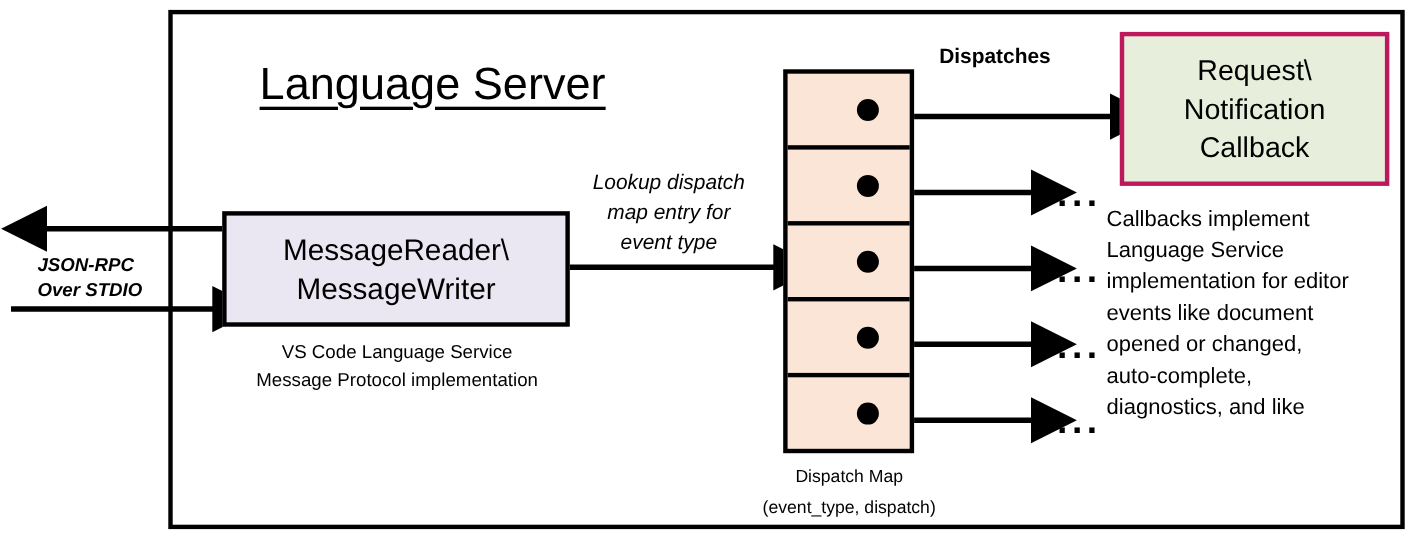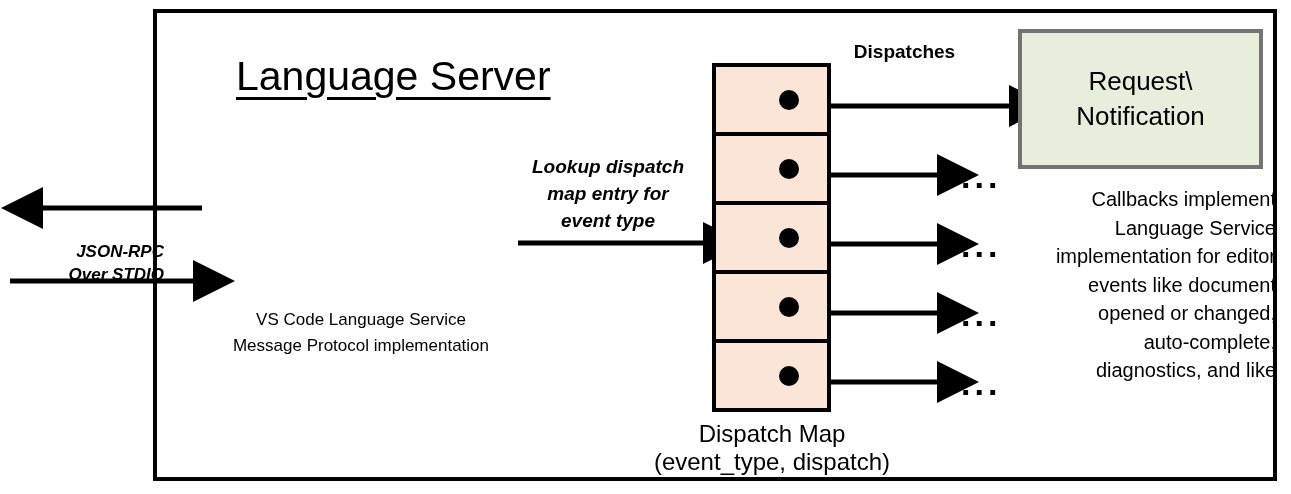--- a/index.html
+++ b/index.html
@@ -41,23 +41,23 @@
     white-space: nowrap;
     text-decoration: underline;
     text-underline-offset: 7px;
     text-decoration-thickness: 3px;
   }
 
   
   #jsonrpc-label {
     position: absolute;
     left: 34px;
-    top: 240px;
+    top: 229px;
     width: 130px;
-    text-align: right;
+    text-align: left;
     font-style: italic;
     font-weight: bold;
     font-size: 17px;
     line-height: 23px;
     color: #000000;
   }
 
   
   #message-box {
     position: absolute;
@@ -116,63 +116,63 @@
     margin-top: -10px;
     border-radius: 50%;
     background: #000000;
   }
   #dispatch-caption {
     position: absolute;
     left: 652px;
     top: 420px;
     width: 240px;
     text-align: center;
-    font-size: 24px;
+    font-size: 16px;
     line-height: 28px;
     color: #000000;
   }
 
   
   #callback-box {
     position: absolute;
     left: 1018px;
     top: 29px;
     width: 245px;
     height: 140px;
     box-sizing: border-box;
-    border: 4px solid #737373;
+    border: 4px solid #be185d;
     background: #E7EEDB;
     display: flex;
     align-items: center;
     justify-content: center;
     text-align: center;
     font-size: 26px;
     line-height: 35px;
     color: #000000;
   }
   #callback-caption {
     position: absolute;
     left: 1006px;
     top: 185px;
     width: 270px;
-    text-align: right;
+    text-align: left;
     font-size: 20px;
     line-height: 28.5px;
     color: #000000;
   }
 
   
   #lookup-label {
     position: absolute;
     left: 518px;
     top: 153px;
     width: 180px;
     text-align: center;
     font-style: italic;
-    font-weight: bold;
+    font-weight: normal;
     font-size: 19px;
     line-height: 27px;
     color: #000000;
   }
   #dispatches-label {
     position: absolute;
     left: 832px;
     top: 38px;
     width: 145px;
     text-align: center;
@@ -249,20 +249,26 @@
     <g>
       <line x1="785" y1="382" x2="940" y2="382" stroke="#000000" stroke-width="5" marker-end="url(#arrowR)"></line>
     </g>
   </svg>
 
   <div id="jsonrpc-label">
     <div>JSON-RPC</div>
     <div>Over STDIO</div>
   </div>
 
+  <div id="message-box">
+    <div>
+      <div>MessageReader\</div>
+      <div>MessageWriter</div>
+    </div>
+  </div>
   <div id="message-caption">
     <div>VS Code Language Service</div>
     <div>Message Protocol implementation</div>
   </div>
 
   <div id="lookup-label">
     <div>Lookup dispatch</div>
     <div>map entry for</div>
     <div>event type</div>
   </div>
@@ -295,20 +301,21 @@
   <div class="ellipsis" style="left:961px; top:373px;">...</div>
 
   <div id="dispatches-label">
     <div>Dispatches</div>
   </div>
 
   <div id="callback-box">
     <div>
       <div>Request\</div>
       <div>Notification</div>
+      <div>Callback</div>
     </div>
   </div>
   <div id="callback-caption">
     <div>Callbacks implement</div>
     <div>Language Service</div>
     <div>implementation for editor</div>
     <div>events like document</div>
     <div>opened or changed,</div>
     <div>auto-complete,</div>
     <div>diagnostics, and like</div>

